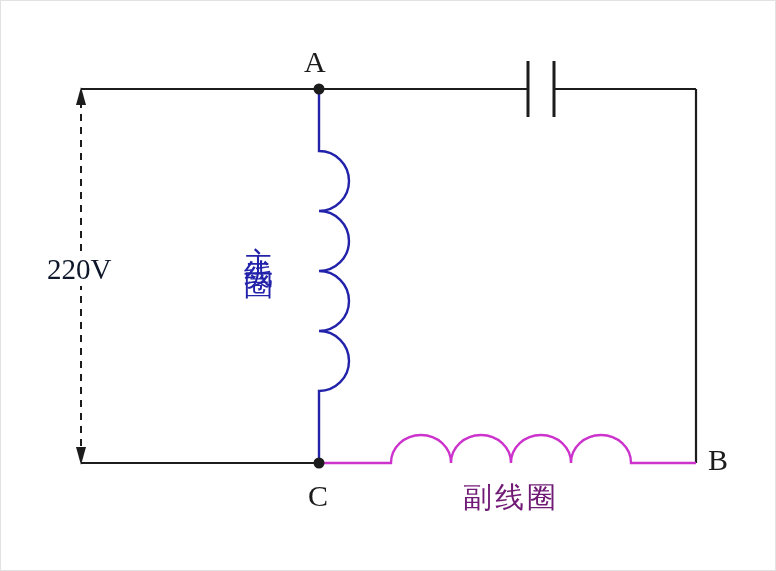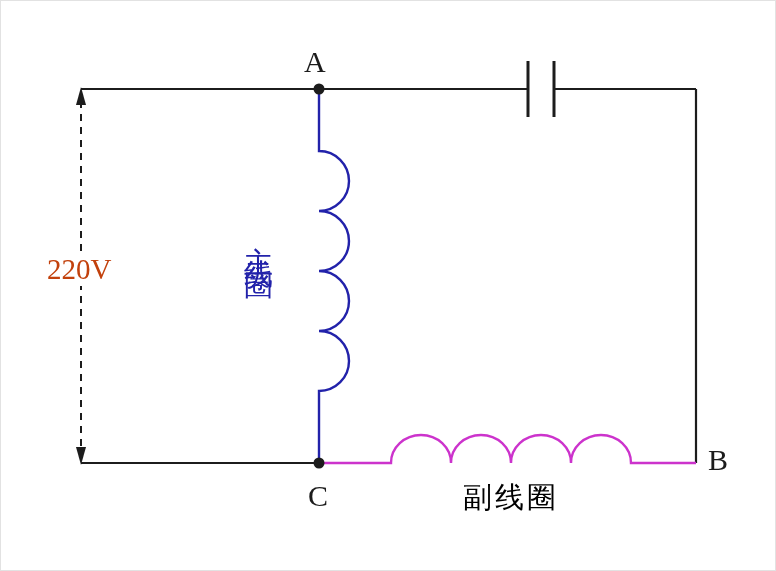--- a/index.html
+++ b/index.html
@@ -75,20 +75,20 @@
     <circle cx="318" cy="88" r="5.5" stroke="none" style="fill: rgb(28, 28, 28);"></circle>
     <circle cx="318" cy="462" r="5.5" stroke="none" style="fill: rgb(28, 28, 28);"></circle>
   </svg>
 
   <div class="label label-a" style="color: rgb(28, 28, 28);">A</div>
 
   <div class="label label-b" style="color: rgb(28, 28, 28);">B</div>
 
   <div class="label label-c" style="color: rgb(28, 28, 28);">C</div>
 
-  <div class="label label-voltage" style="color: #c2410c;">220V</div>
+  <div class="label label-voltage" style="color: #0f172a;">220V</div>
 
 
   <div class="label label-main-coil" style="color: rgb(34, 34, 170);">主线圈</div>
 
-  <div class="label label-secondary-coil" style="color: #000000;">副线圈</div>
+  <div class="label label-secondary-coil" style="color: #701a75;">副线圈</div>
 
 </div>
 
 </body></html>

